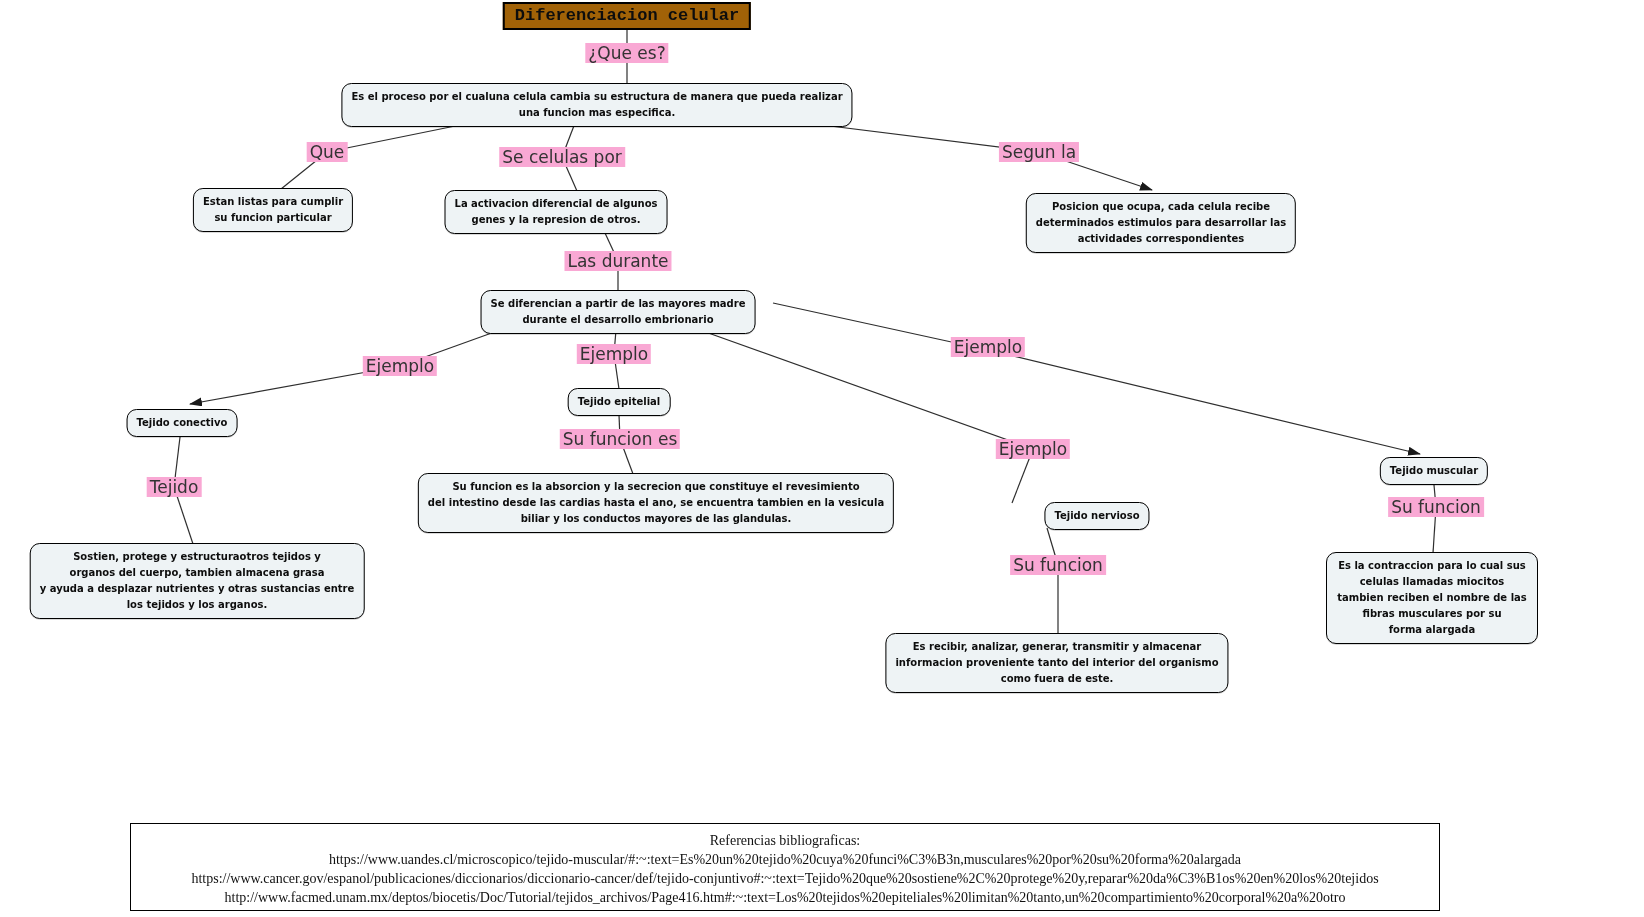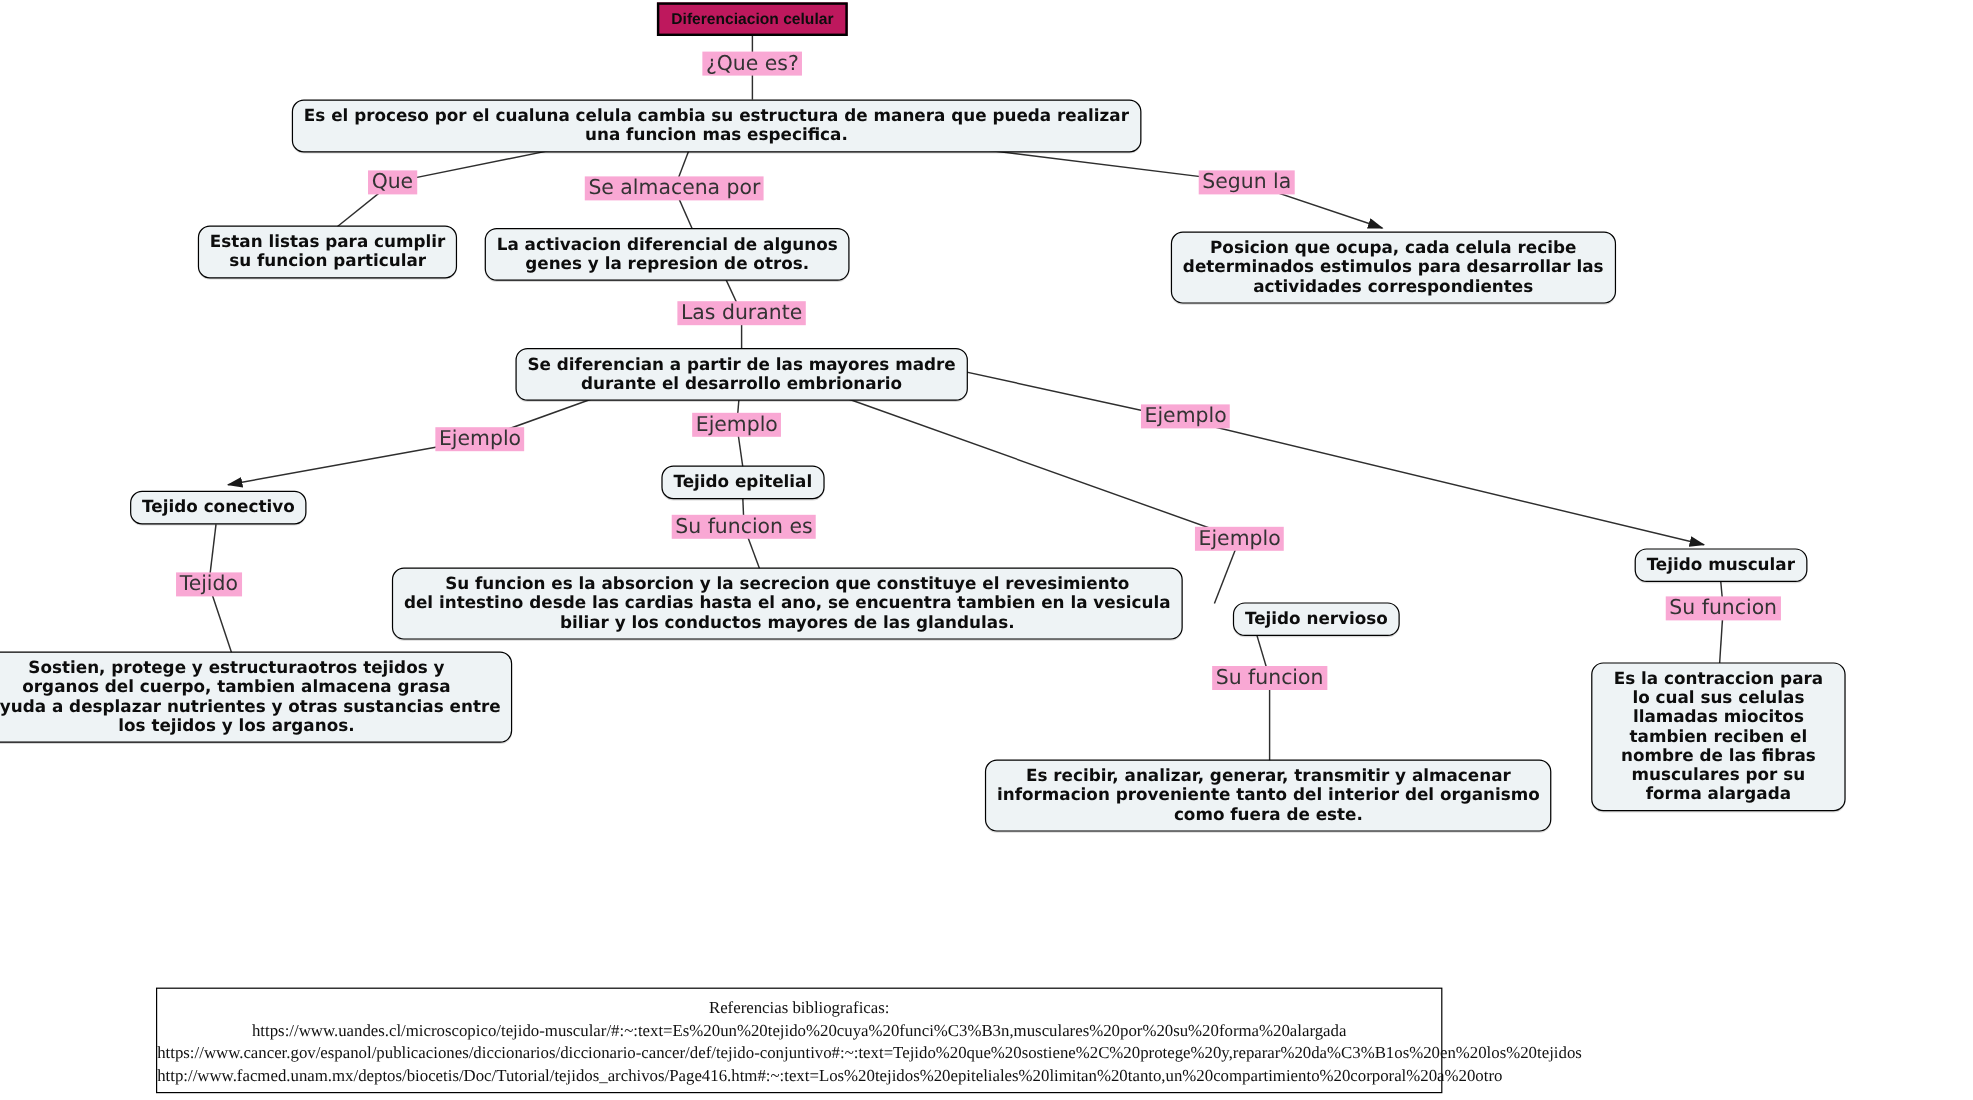--- a/index.html
+++ b/index.html
@@ -10,36 +10,36 @@
   }
   #connectors { position:absolute; left:0; top:0; z-index:1; }
   .conn { stroke:var(--line,#2e2e2e); stroke-width:1.2; fill:none; }
 
   .node {
     position:absolute; transform:translateX(-50%);
     background:var(--node-fill,#eef3f5);
     border:1px solid var(--node-border,#000);
     border-radius:10px;
     padding:5px 9px;
-    font-weight:bold; font-size:14px; line-height:16px;
+    font-weight:bold; font-size:10px; line-height:16px;
     color:#0d0d0d; text-align:center; white-space:pre-line;
     z-index:3; box-shadow:0 1px 0 rgba(0,0,0,0.15);
   }
   .title-node {
-    border-radius:0; border-width:2px; background:#be185d;
-    font-family:Liberation Sans, sans-serif; font-size:13px; line-height:18px;
+    border-radius:0; border-width:2px; background:#a16207;
+    font-family:Liberation Mono, monospace; font-size:17px; line-height:18px;
     padding:3px 10px; box-shadow:none; white-space:nowrap;
   }
   .label {
     position:absolute; transform:translate(-50%,-50%);
     background:#f9a8d4; padding:0 3px;
     font-size:17px; color:#333333; white-space:nowrap; z-index:2;
   }
   .refs {
-    position:absolute; left:130px; top:823px; width:1072px; height:88px;
+    position:absolute; left:130px; top:823px; width:1310px; height:88px;
     box-sizing:border-box; border:1px solid #000; background:#fff;
     text-align:center; z-index:3; padding-top:7px;
     font-family:"Liberation Serif", serif; font-size:14px; line-height:19px; color:#111;
   }
   .refs div { white-space:nowrap; }
 </style>
 </head>
 <body>
 
 <div id="canvas">
@@ -85,21 +85,21 @@
 
     <line class="conn" x1="1047" y1="528" x2="1058" y2="565"></line>
     <line class="conn" x1="1058" y1="565" x2="1058" y2="634"></line>
 
     <line class="conn" x1="1434" y1="485" x2="1436" y2="507"></line>
     <line class="conn" x1="1436" y1="507" x2="1433" y2="553"></line>
   </svg>
 
   <div class="label" style="left:627px;top:53px">¿Que es?</div>
   <div class="label" style="left:327px;top:152px">Que</div>
-  <div class="label" style="left:562px;top:157px">Se almacena por</div>
+  <div class="label" style="left:562px;top:157px">Se celulas por</div>
   <div class="label" style="left:1039px;top:152px">Segun la</div>
   <div class="label" style="left:618px;top:261px">Las durante</div>
   <div class="label" style="left:400px;top:366px">Ejemplo</div>
   <div class="label" style="left:614px;top:354px">Ejemplo</div>
   <div class="label" style="left:988px;top:347px">Ejemplo</div>
   <div class="label" style="left:1033px;top:449px">Ejemplo</div>
   <div class="label" style="left:174px;top:487px">Tejido</div>
   <div class="label" style="left:620px;top:439px">Su funcion es</div>
   <div class="label" style="left:1058px;top:565px">Su funcion</div>
   <div class="label" style="left:1436px;top:507px">Su funcion</div>

